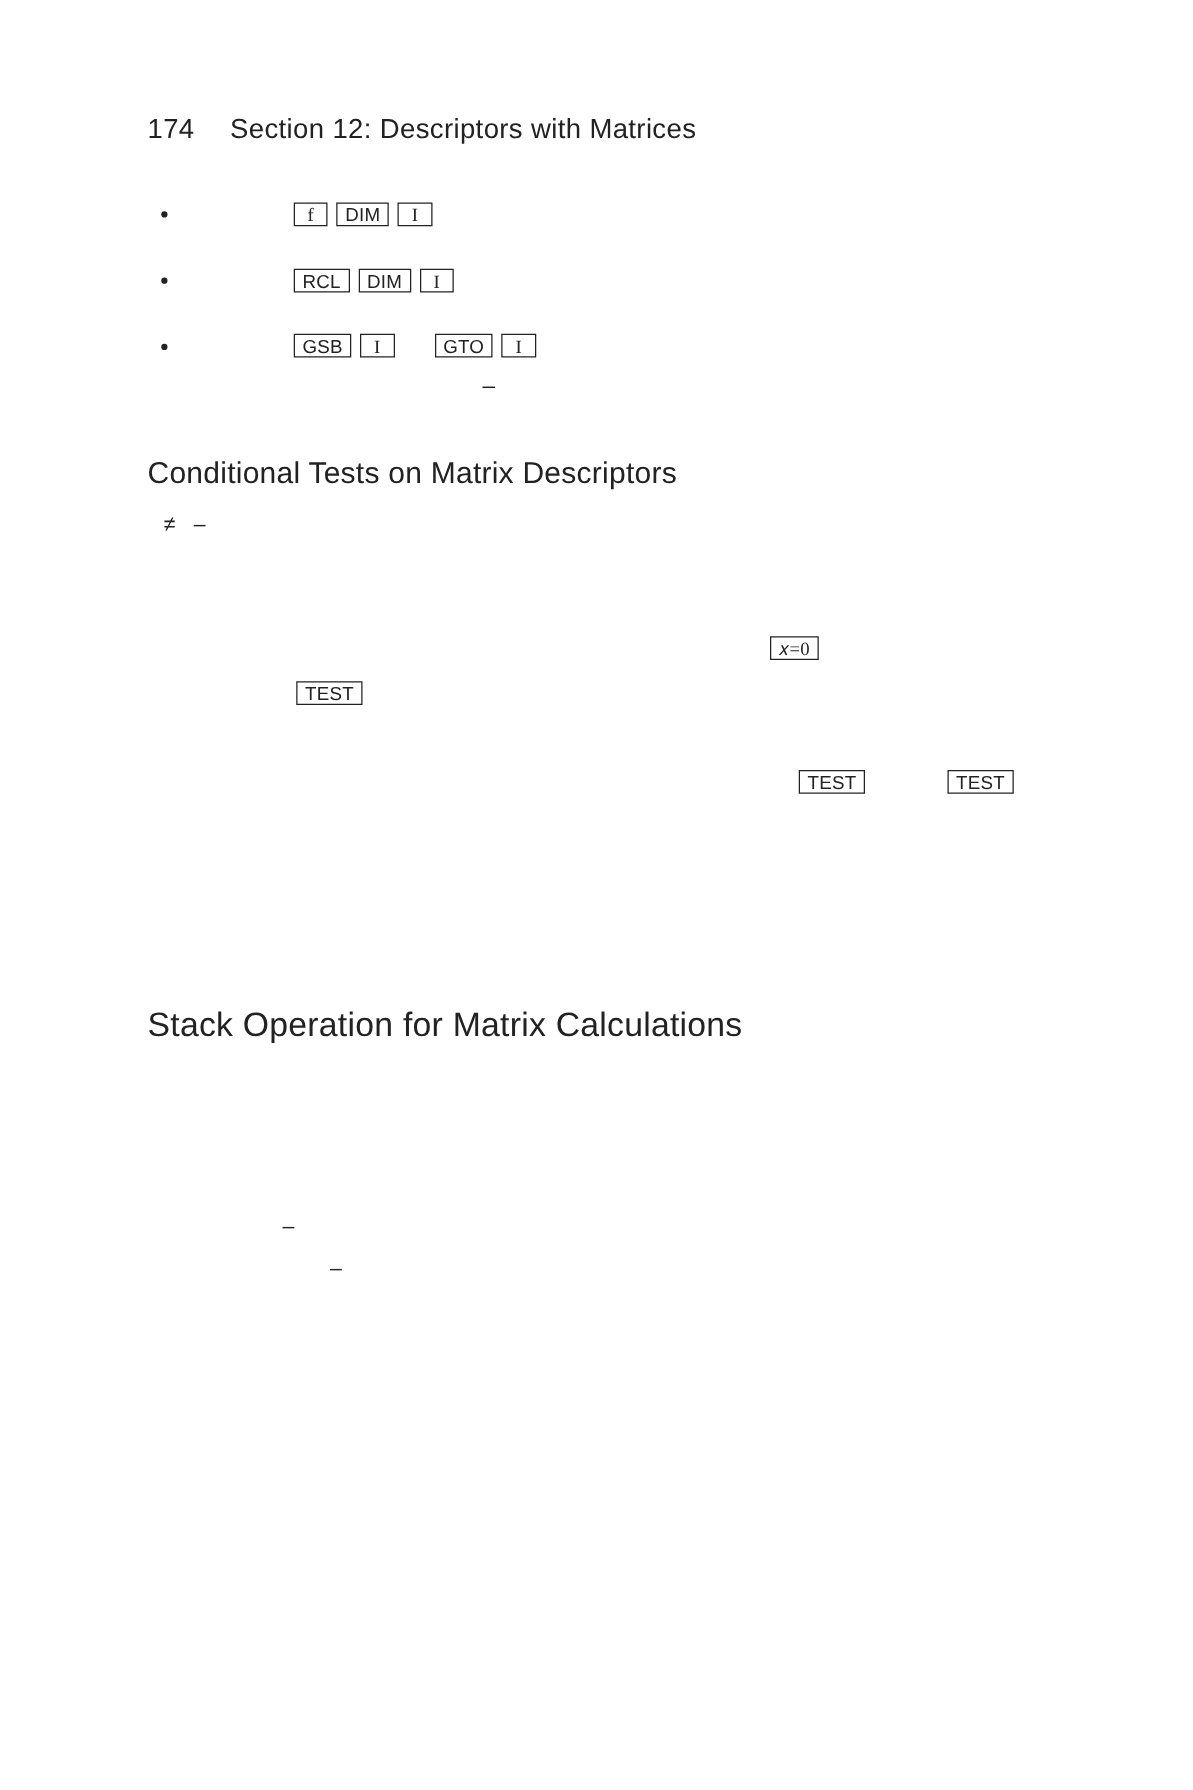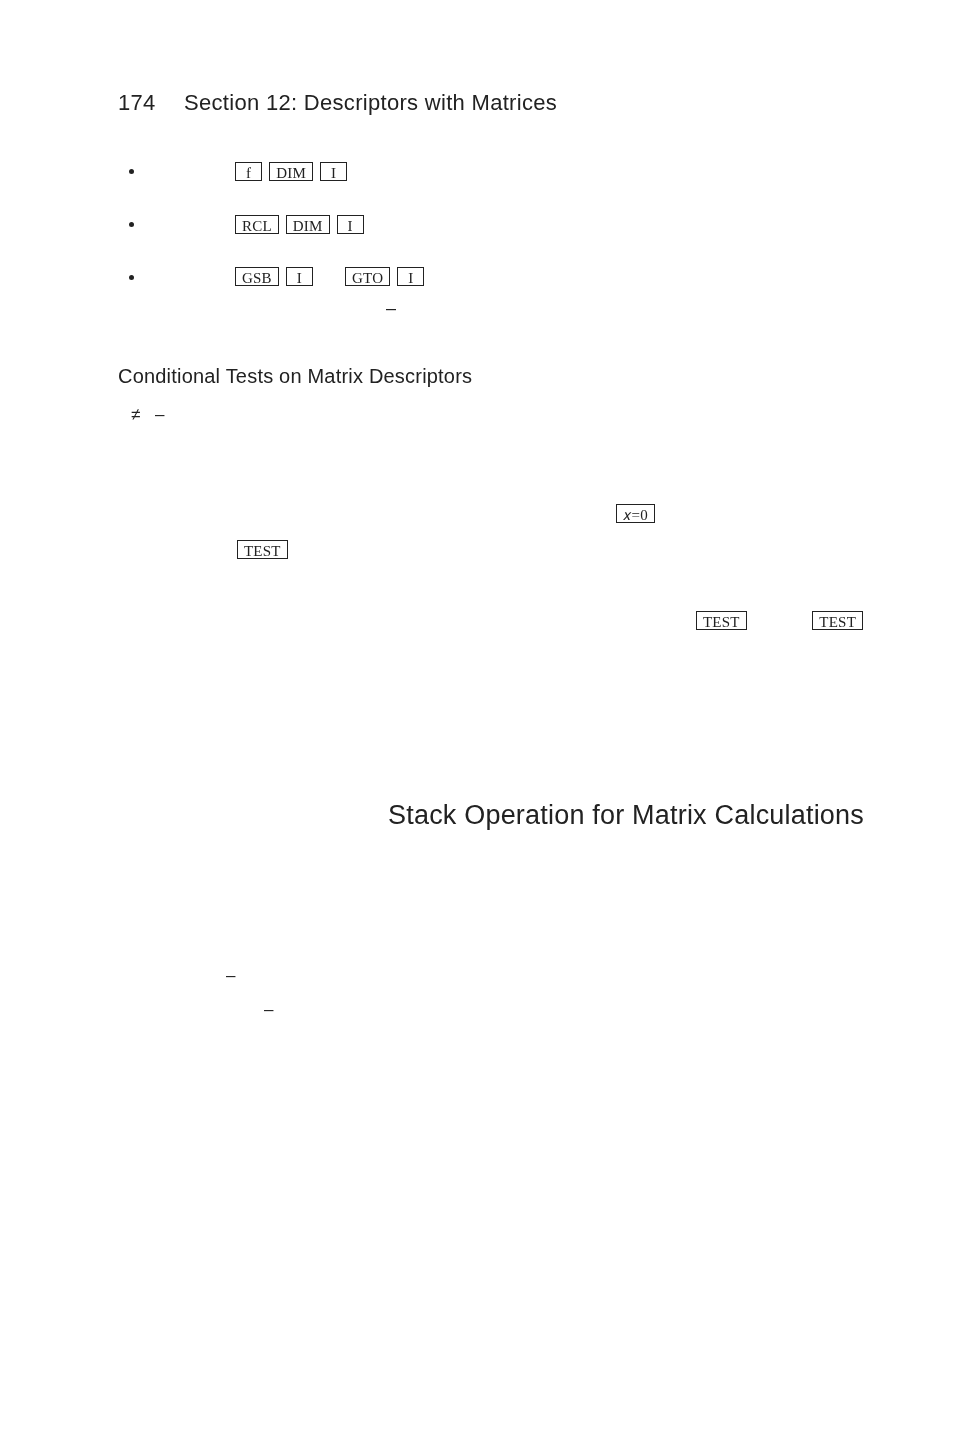--- a/index.html
+++ b/index.html
@@ -46,38 +46,38 @@
       display: block;
       margin-left: -22px;
     }
     .keycap {
       display: inline-block;
       border: 1px solid #222;
       padding: 0px 6px 0px 6px;
       font-size: 15px;
       line-height: 20px;
       vertical-align: middle;
-      font-family: Liberation Serif, serif;
+      font-family: Liberation Sans, sans-serif;
       letter-spacing: 0.2px;
       height: 19px;
       margin: 0 1px;
     }
     .keycap.wide {
       padding: 0px 10px;
     }
     .keycap.serif {
       font-family: "Times New Roman", serif;
     }
     .trailing-dash {
       display: inline-block;
       margin-left: 230px;
       margin-top: 4px;
     }
     h2.section-heading {
-      font-size: 20px;
+      font-size: 24px;
       font-weight: 300;
       margin-top: 42px;
       margin-bottom: 10px;
       letter-spacing: 0.2px;
     }
     .para {
       font-size: 17px;
       line-height: 1.95;
       margin-bottom: 28px;
       position: relative;
@@ -104,29 +104,27 @@
     .para2 {
       font-size: 17px;
       line-height: 2.1;
     }
     .row-p2-1 {
       padding-left: 118px;
     }
     .row-p2-1 .sp7 { margin-left: 380px;}
     .row-p2-2 {
       padding-left: 520px;
-      text-align: right;
     }
     .row-p2-2 .sp8 { margin-left: 60px;}
     .spacer {
       height: 120px;
     }
     h2.section-heading.large {
       font-size: 27px;
-      text-align: right;
     }
     .footer-block {
       margin-top: 60px;
       font-size: 17px;
       line-height: 2.0;
     }
     .footer-row1 {
       padding-left: 108px;
     }
     .footer-row2 {

